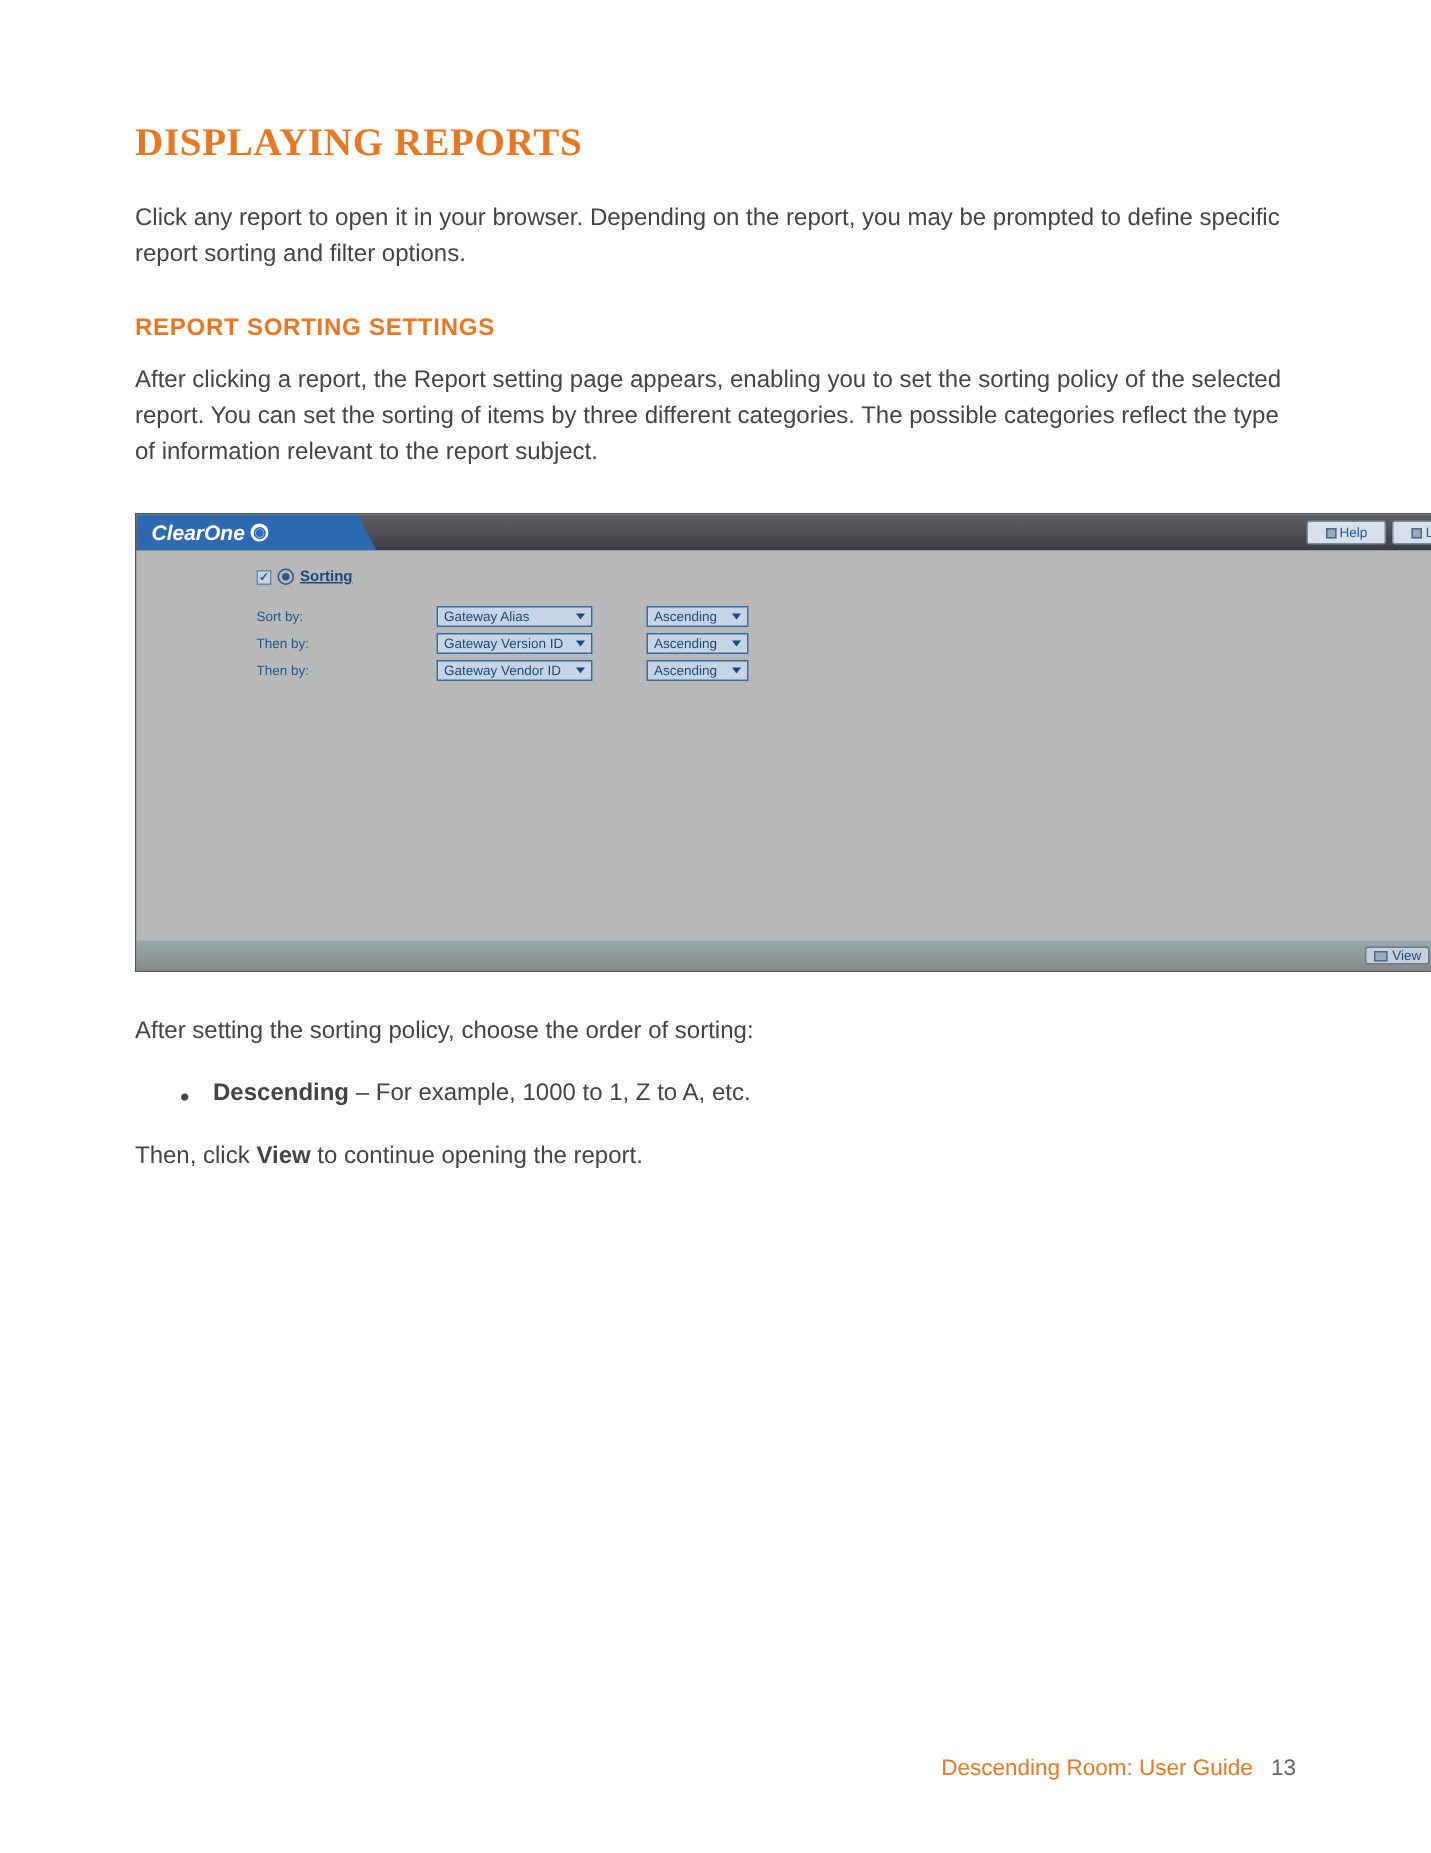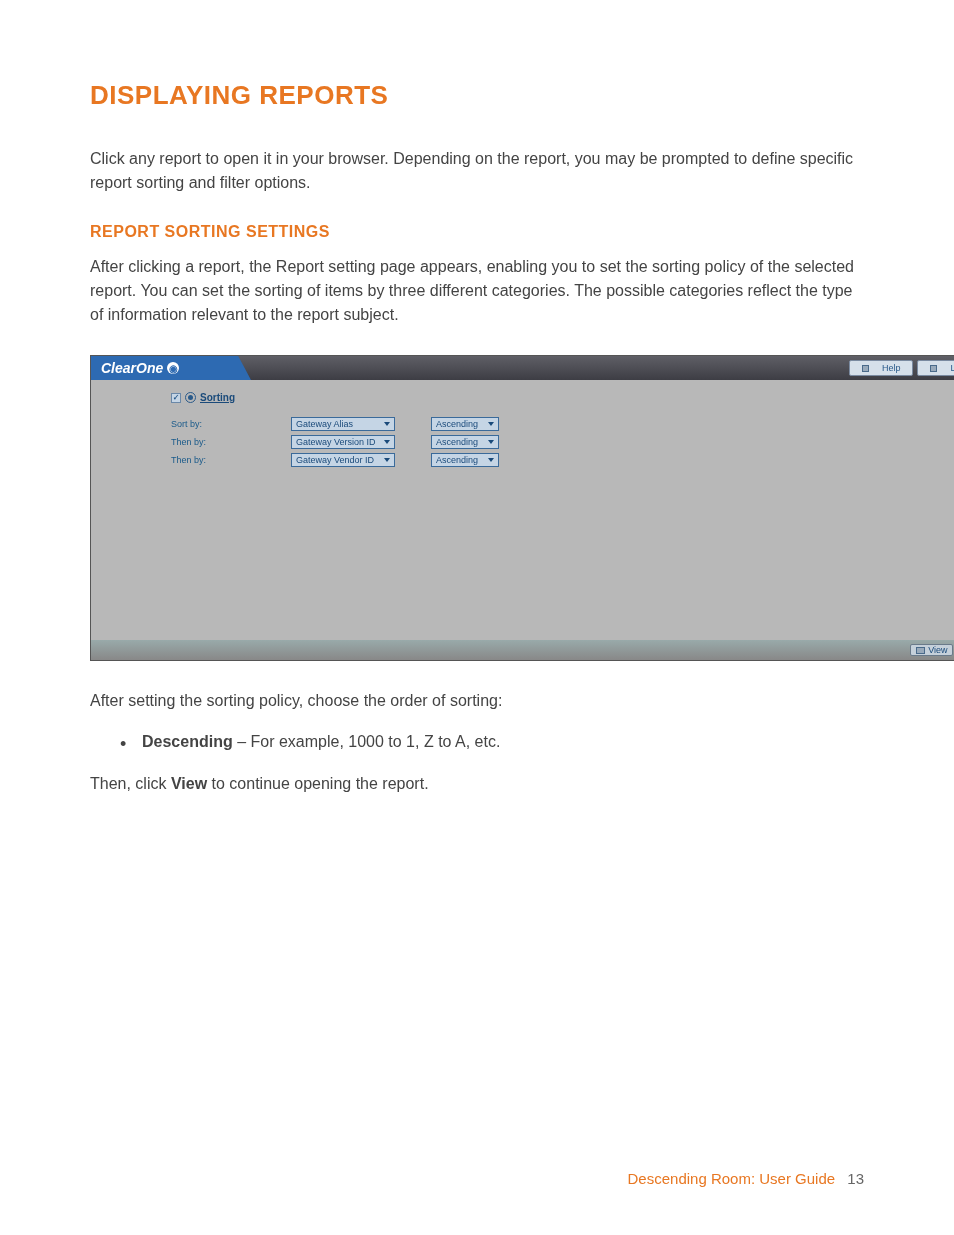--- a/index.html
+++ b/index.html
@@ -9,22 +9,23 @@
     width: 954px;
     height: 1235px;
     position: relative;
     padding: 80px 90px 40px 90px;
     color: #333;
   }
   h1.main-title {
     color: #E87722;
     font-size: 26px;
     font-weight: bold;
-    margin-bottom: 36px;
+    margin-bottom: 24px;
     letter-spacing: 0.5px;
+    font-family: Liberation Serif, serif;
   }
   p.body {
     font-size: 16px;
     line-height: 1.5;
     color: #444;
     margin-bottom: 28px;
   }
   h2.sub-title {
     color: #E87722;
     font-size: 16px;
@@ -71,21 +72,21 @@
   }
   .top-spacer { flex: 1; }
   .top-btn {
     background: #d6e0ea;
     border: 1px solid #7a8aa0;
     color: #2a5a8a;
     font-size: 9px;
     padding: 1px 12px;
     margin: 4px 2px;
     border-radius: 2px;
-    display:flex;align-items:center;gap:13px;
+    display:flex;align-items:center;gap:2px;
   }
   .top-btn .bx {
     width:7px;height:7px;border:1px solid #4a6a8a;background:#9ab;
   }
   .top-pencil {
     width: 18px;
     background: #c0c0c0;
     clip-path: polygon(0 0,100% 0,100% 100%,25% 100%);
   }
   .sub-bar {

